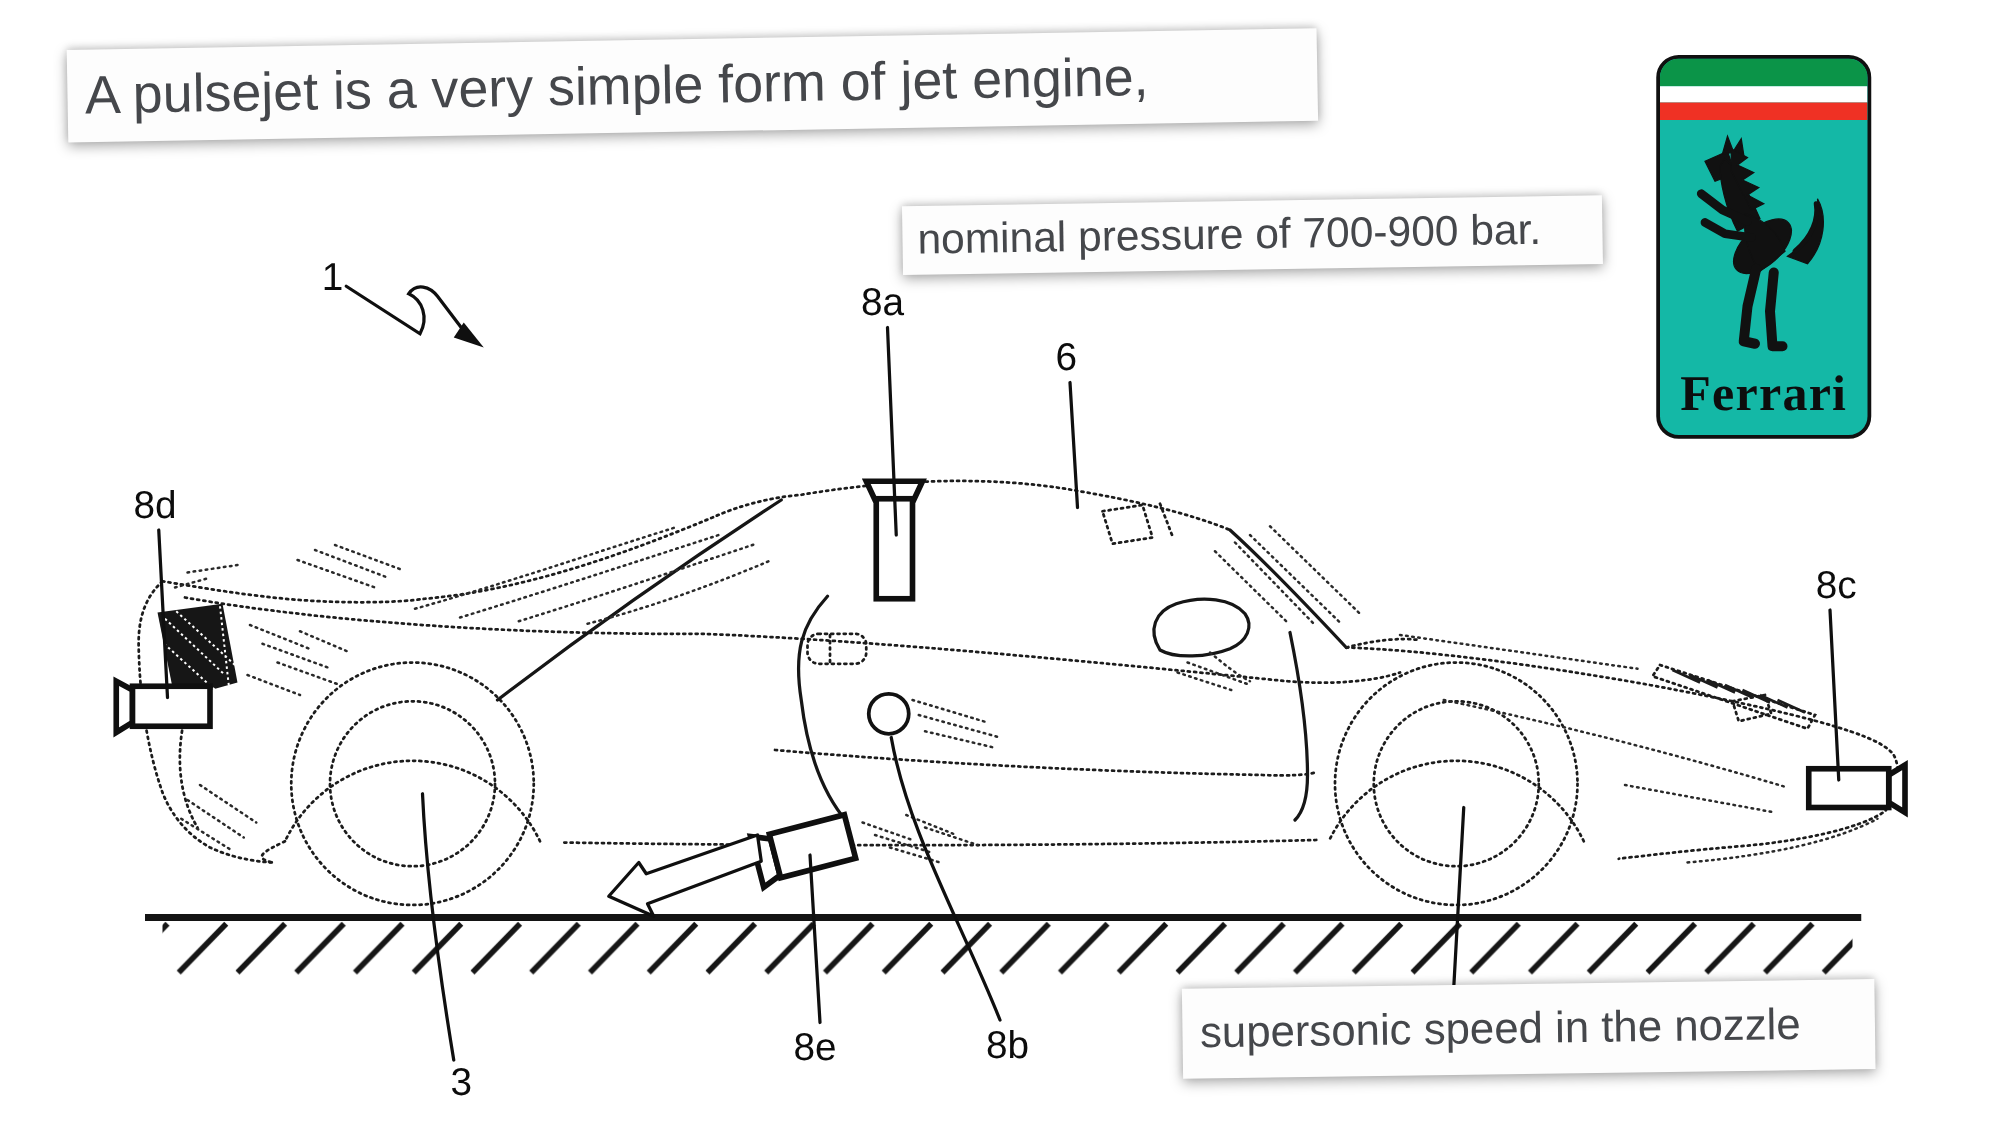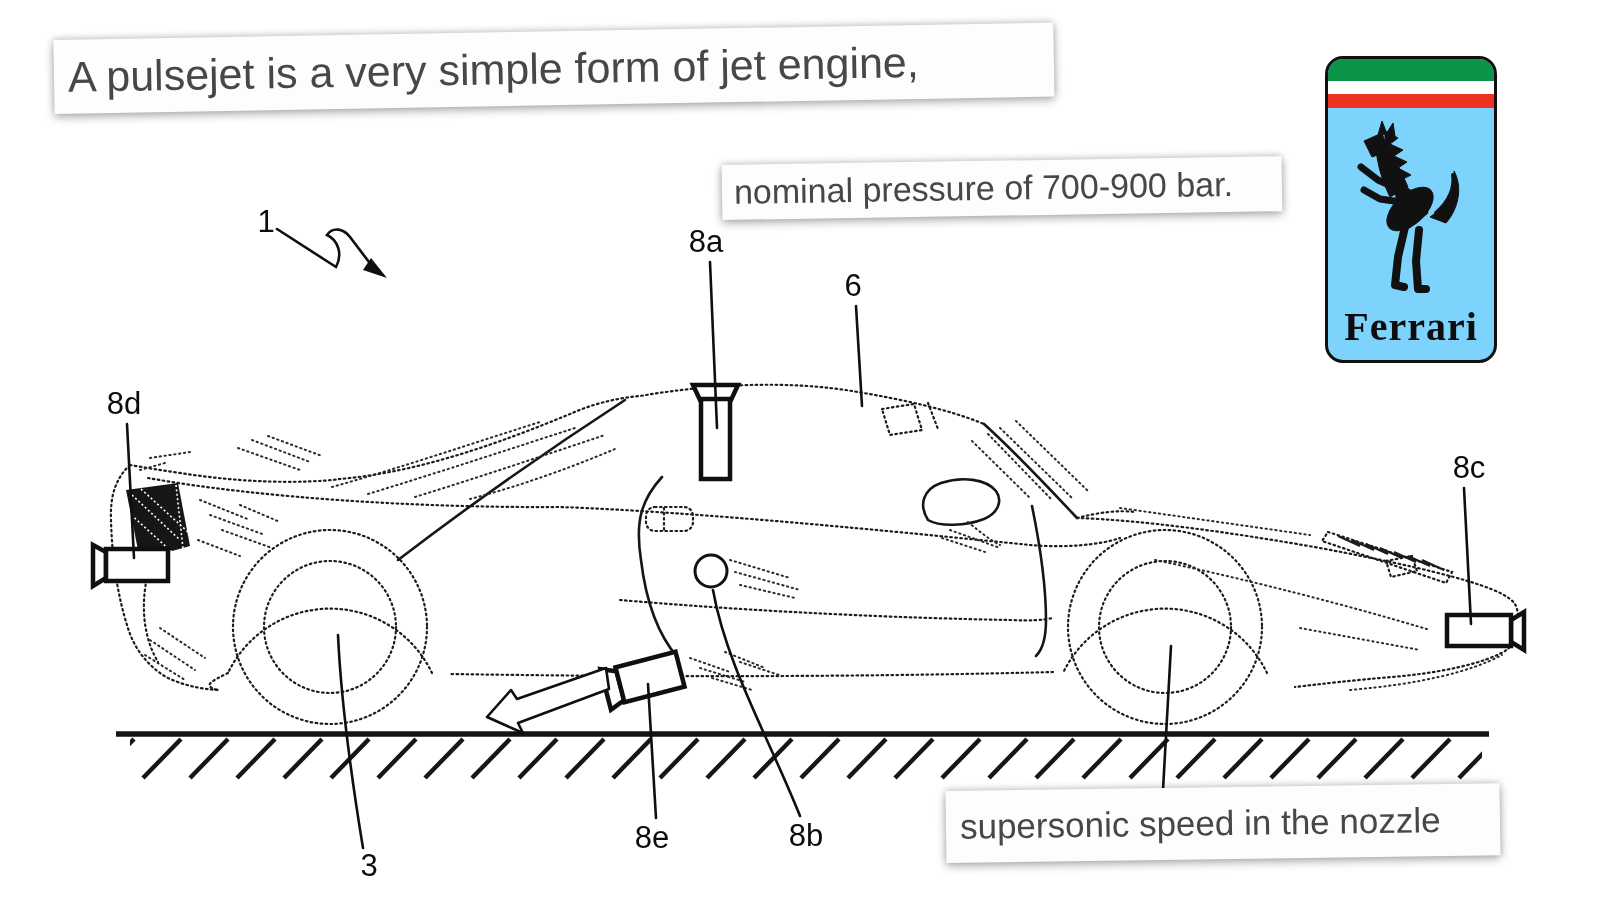--- a/index.html
+++ b/index.html
@@ -20,22 +20,22 @@
          box-shadow:0 3px 10px rgba(0,0,0,0.35), 0 -2px 6px rgba(0,0,0,0.12);
          white-space:nowrap;display:flex;align-items:center;}
   #strip-top{left:54px;top:40px;width:986px;height:74px;font-size:43px;
              padding-left:14px;transform:rotate(-1deg);transform-origin:left center;}
   #strip-mid{left:722px;top:165px;width:548px;height:55px;font-size:34px;
              padding-left:12px;transform:rotate(-0.9deg);transform-origin:left center;}
   #strip-bot{left:946px;top:791px;width:540px;height:72px;font-size:35px;
              padding-left:14px;transform:rotate(-0.8deg);transform-origin:left center;}
 
   
-  #badge{position:absolute;left:1325px;top:56px;width:172px;height:307px;
-         background:#7dd3fc;border:3px solid #101010;border-radius:18px;
+  #badge{position:absolute;left:1325px;top:44px;width:172px;height:307px;
+         background:#14b8a6;border:3px solid #101010;border-radius:18px;
          overflow:hidden;box-sizing:border-box;}
   #badge .stripe-green{height:22px;background:#0b9448;}
   #badge .stripe-white{height:13px;background:#ffffff;}
   #badge .stripe-red{height:14px;background:#ef3124;}
   #badge .horse{position:absolute;left:24px;top:52px;width:120px;height:192px;}
   #badge .wordmark{position:absolute;left:0;right:0;bottom:10px;text-align:center;
         font-family:"Liberation Serif", serif;font-weight:bold;font-size:40px;
         color:#0d0d0d;letter-spacing:1px;}
 </style>
 </head>

